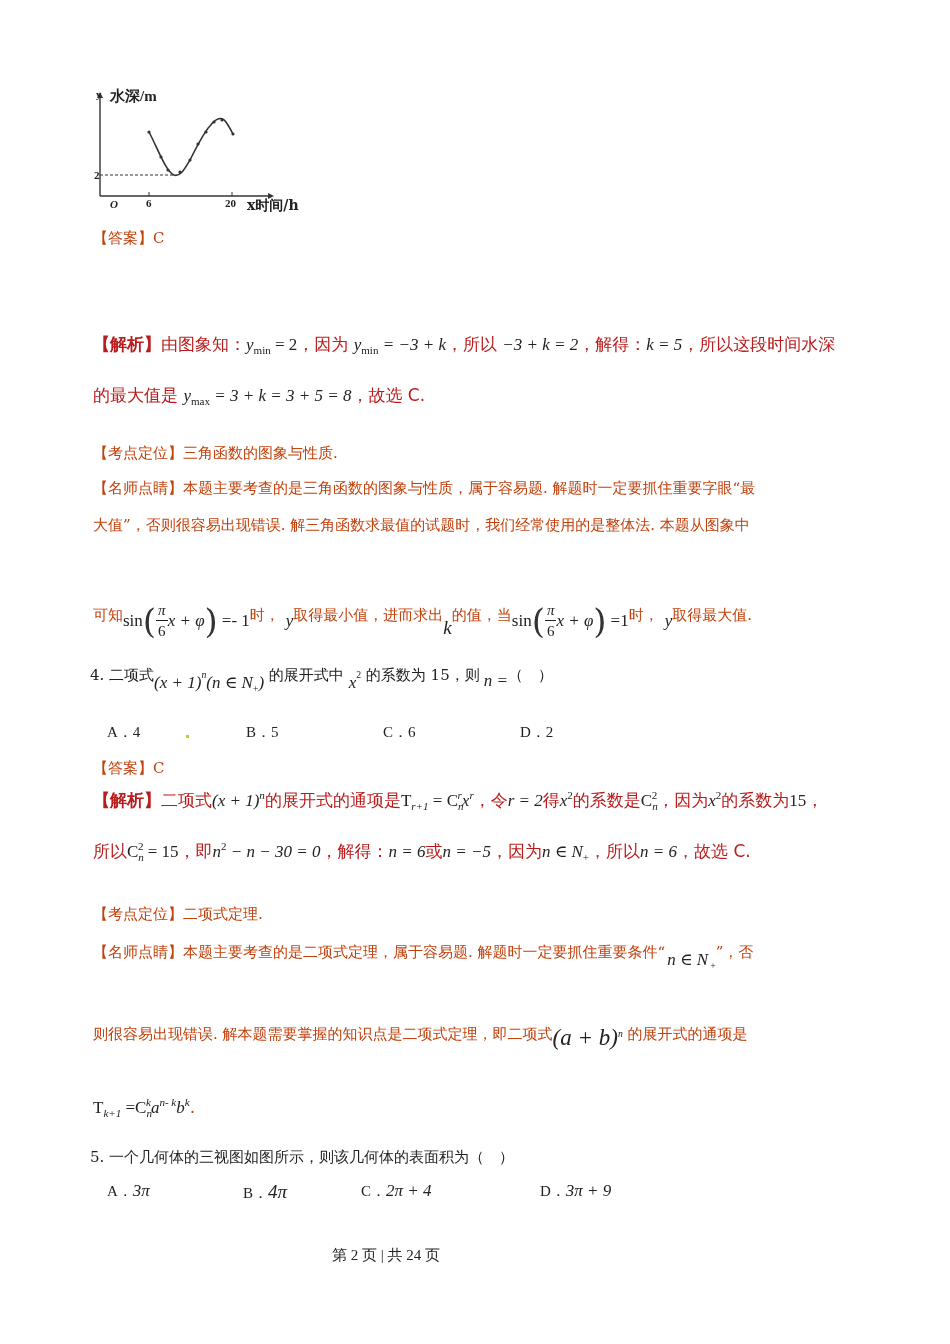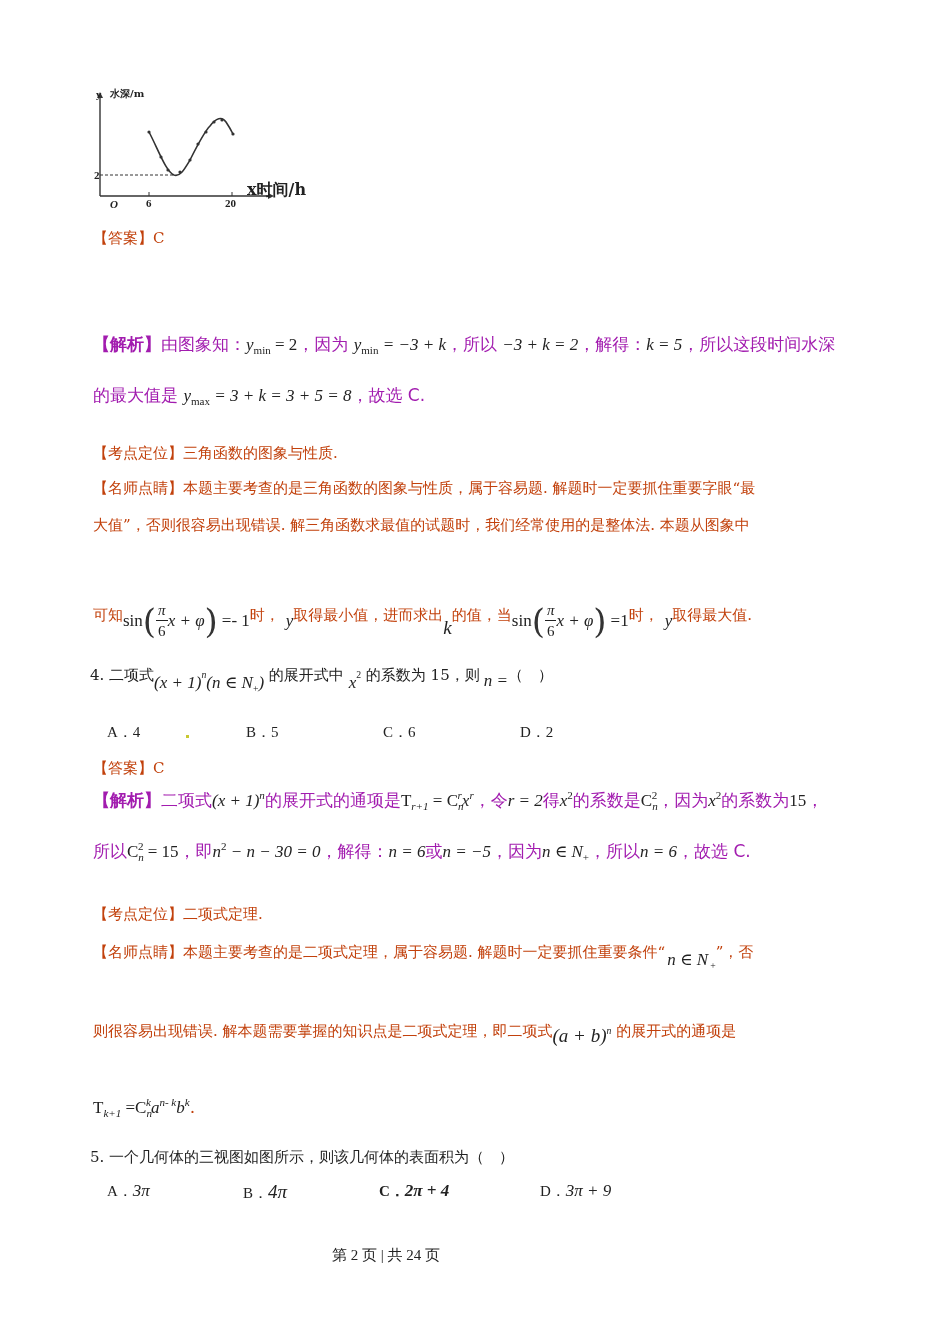--- a/index.html
+++ b/index.html
@@ -1,20 +1,20 @@
 <!DOCTYPE html>
 <html><head>
 <meta charset="utf-8">
 <style>
   html, body { margin: 0; padding: 0; background: #ffffff; }
   body { width: 950px; height: 1344px; position: relative; overflow: hidden;
          font-family: "DejaVu Serif", "Liberation Serif", serif; color: #222; }
   .abs { position: absolute; white-space: nowrap; }
   .red { color: #c2410c; }
-  .redb { color: #a21caf; font-family: "DejaVu Sans", "Liberation Sans", sans-serif; }
+  .redb { color: #b91c1c; font-family: "DejaVu Sans", "Liberation Sans", sans-serif; }
   .black { color: #222; }
   .t15 { font-size: 15px; }
   .t17 { font-size: 17px; }
   .m { font-family: "Liberation Serif", "DejaVu Serif", serif; font-style: italic; color: #222; }
   .mr { font-family: "Liberation Serif", "DejaVu Serif", serif; color: #222; }
   sub, sup { font-size: 65%; }
   .paren { font-size: 34px; font-weight: 100; color: #333; vertical-align: middle; }
   .frac { display: inline-block; text-align: center; vertical-align: middle; font-family: "Liberation Serif", serif; color:#222; line-height: 20px; }
   .frac span { display: block; }
   .frac .num { border-bottom: 1px solid #222; padding: 0 2px; font-style: italic; }
@@ -46,26 +46,26 @@
       <circle cx="92" cy="88" r="1.6"></circle>
         <circle cx="102" cy="76" r="1.6"></circle>
         <circle cx="110" cy="60" r="1.6"></circle>
       <circle cx="118" cy="48" r="1.6"></circle>
         <circle cx="126" cy="38" r="1.6"></circle>
         <circle cx="134" cy="36" r="1.6"></circle>
       <circle cx="145" cy="50" r="1.6"></circle>
     </g>
   </svg>
   <span class="abs" style="left:8px;top:4px;font-size:11px;font-weight:bold;font-family:'Liberation Serif',serif;">y</span>
-  <span class="abs" style="left:22px;top:3px;font-size:10px;font-weight:bold;">水深/m</span>
+  <span class="abs" style="left:22px;top:3px;font-size:15px;font-weight:bold;font-family:Liberation Serif, serif;">水深/m</span>
   <span class="abs" style="left:6px;top:85px;font-size:11px;font-weight:bold;font-family:'Liberation Serif',serif;">2</span>
   <span class="abs" style="left:22px;top:114px;font-size:11px;font-weight:bold;font-style:italic;font-family:'Liberation Serif',serif;">O</span>
   <span class="abs" style="left:58px;top:113px;font-size:11px;font-weight:bold;font-family:'Liberation Serif',serif;">6</span>
   <span class="abs" style="left:137px;top:113px;font-size:11px;font-weight:bold;font-family:'Liberation Serif',serif;">20</span>
-  <span class="abs" style="left:159px;top:96px;font-size:16px;font-weight:bold;">x时间/h</span>
+  <span class="abs" style="left:159px;top:113px;font-size:14px;font-weight:bold;">x时间/h</span>
 </div>
 
 <div class="abs t15" style="left:93px;top:229px;">
   <span class="red">【答案】</span><span class="red">C</span>
 </div>
 
 <div class="abs t17" style="left:93px;top:333px;">
   <span class="redb" style="font-weight:bold;">【解析】</span><span class="redb">由图象知：</span><span class="m">y</span><sub class="mr">min</sub><span class="mr"> = 2</span><span class="redb">，因为 </span><span class="m">y</span><sub class="mr">min</sub><span class="m"> = −3 + k</span><span class="redb">，所以 </span><span class="m">−3 + k = 2</span><span class="redb">，解得：</span><span class="m">k = 5</span><span class="redb">，所以这段时间水深</span>
 </div>
 
@@ -136,33 +136,33 @@
 </div>
 
 <div class="abs t15" style="left:93px;top:905px;">
   <span class="red">【考点定位】</span><span class="red">二项式定理.</span>
 </div>
 
 <div class="abs t15" style="left:93px;top:941px;">
   <span class="red">【名师点睛】</span><span class="red">本题主要考查的是二项式定理，属于容易题. 解题时一定要抓住重要条件“</span><span class="m" style="font-size:17px;position:relative;top:8px;margin:0 2px;">n ∈ N</span><sub class="mr" style="position:relative;top:8px;">+</sub><span class="red">”，否</span>
 </div>
 <div class="abs t15" style="left:93px;top:1019px;">
-  <span class="red">则很容易出现错误. 解本题需要掌握的知识点是二项式定理，即二项式</span><span class="m" style="font-size:19px;position:relative;top:6px;">(a + b)</span><sup class="m" style="position:relative;top:4px;">n</sup> <span class="red">的展开式的通项是</span>
+  <span class="red">则很容易出现错误. 解本题需要掌握的知识点是二项式定理，即二项式</span><span class="m" style="font-size:23px;position:relative;top:6px;">(a + b)</span><sup class="m" style="position:relative;top:4px;">n</sup> <span class="red">的展开式的通项是</span>
 </div>
 <div class="abs" style="left:93px;top:1096px;font-size:17px;">
   <span class="mr">T</span><sub class="m">k+1</sub><span class="mr"> =C</span><sub class="m">n</sub><sup class="m" style="margin-left:-6px;">k</sup><span class="m">a</span><sup class="m">n- k</sup><span class="m">b</span><sup class="m">k</sup><span class="red">.</span>
 </div>
 
 <div class="abs t15 black" style="left:90px;top:1148px;">5. 一个几何体的三视图如图所示，则该几何体的表面积为（　）</div>
 <div class="opt" style="left:107px;top:1181px;">
   <span>A．</span><span class="m" style="font-size:17px;">3π</span>
 </div>
 <div class="opt" style="left:243px;top:1181px;">
   <span>B．</span><span class="m" style="font-size:19px;">4π</span>
 </div>
-<div class="opt" style="left:379px;top:1181px;font-weight:bold;">
+<div class="opt" style="left:361px;top:1181px;">
   <span>C．</span><span class="m" style="font-size:17px;">2π + 4</span>
 </div>
 <div class="opt" style="left:540px;top:1181px;">
   <span>D．</span><span class="m" style="font-size:17px;">3π + 9</span>
 </div>
 
 <div class="footer">第 2 页 | 共 24 页</div>
 
 </body></html>

